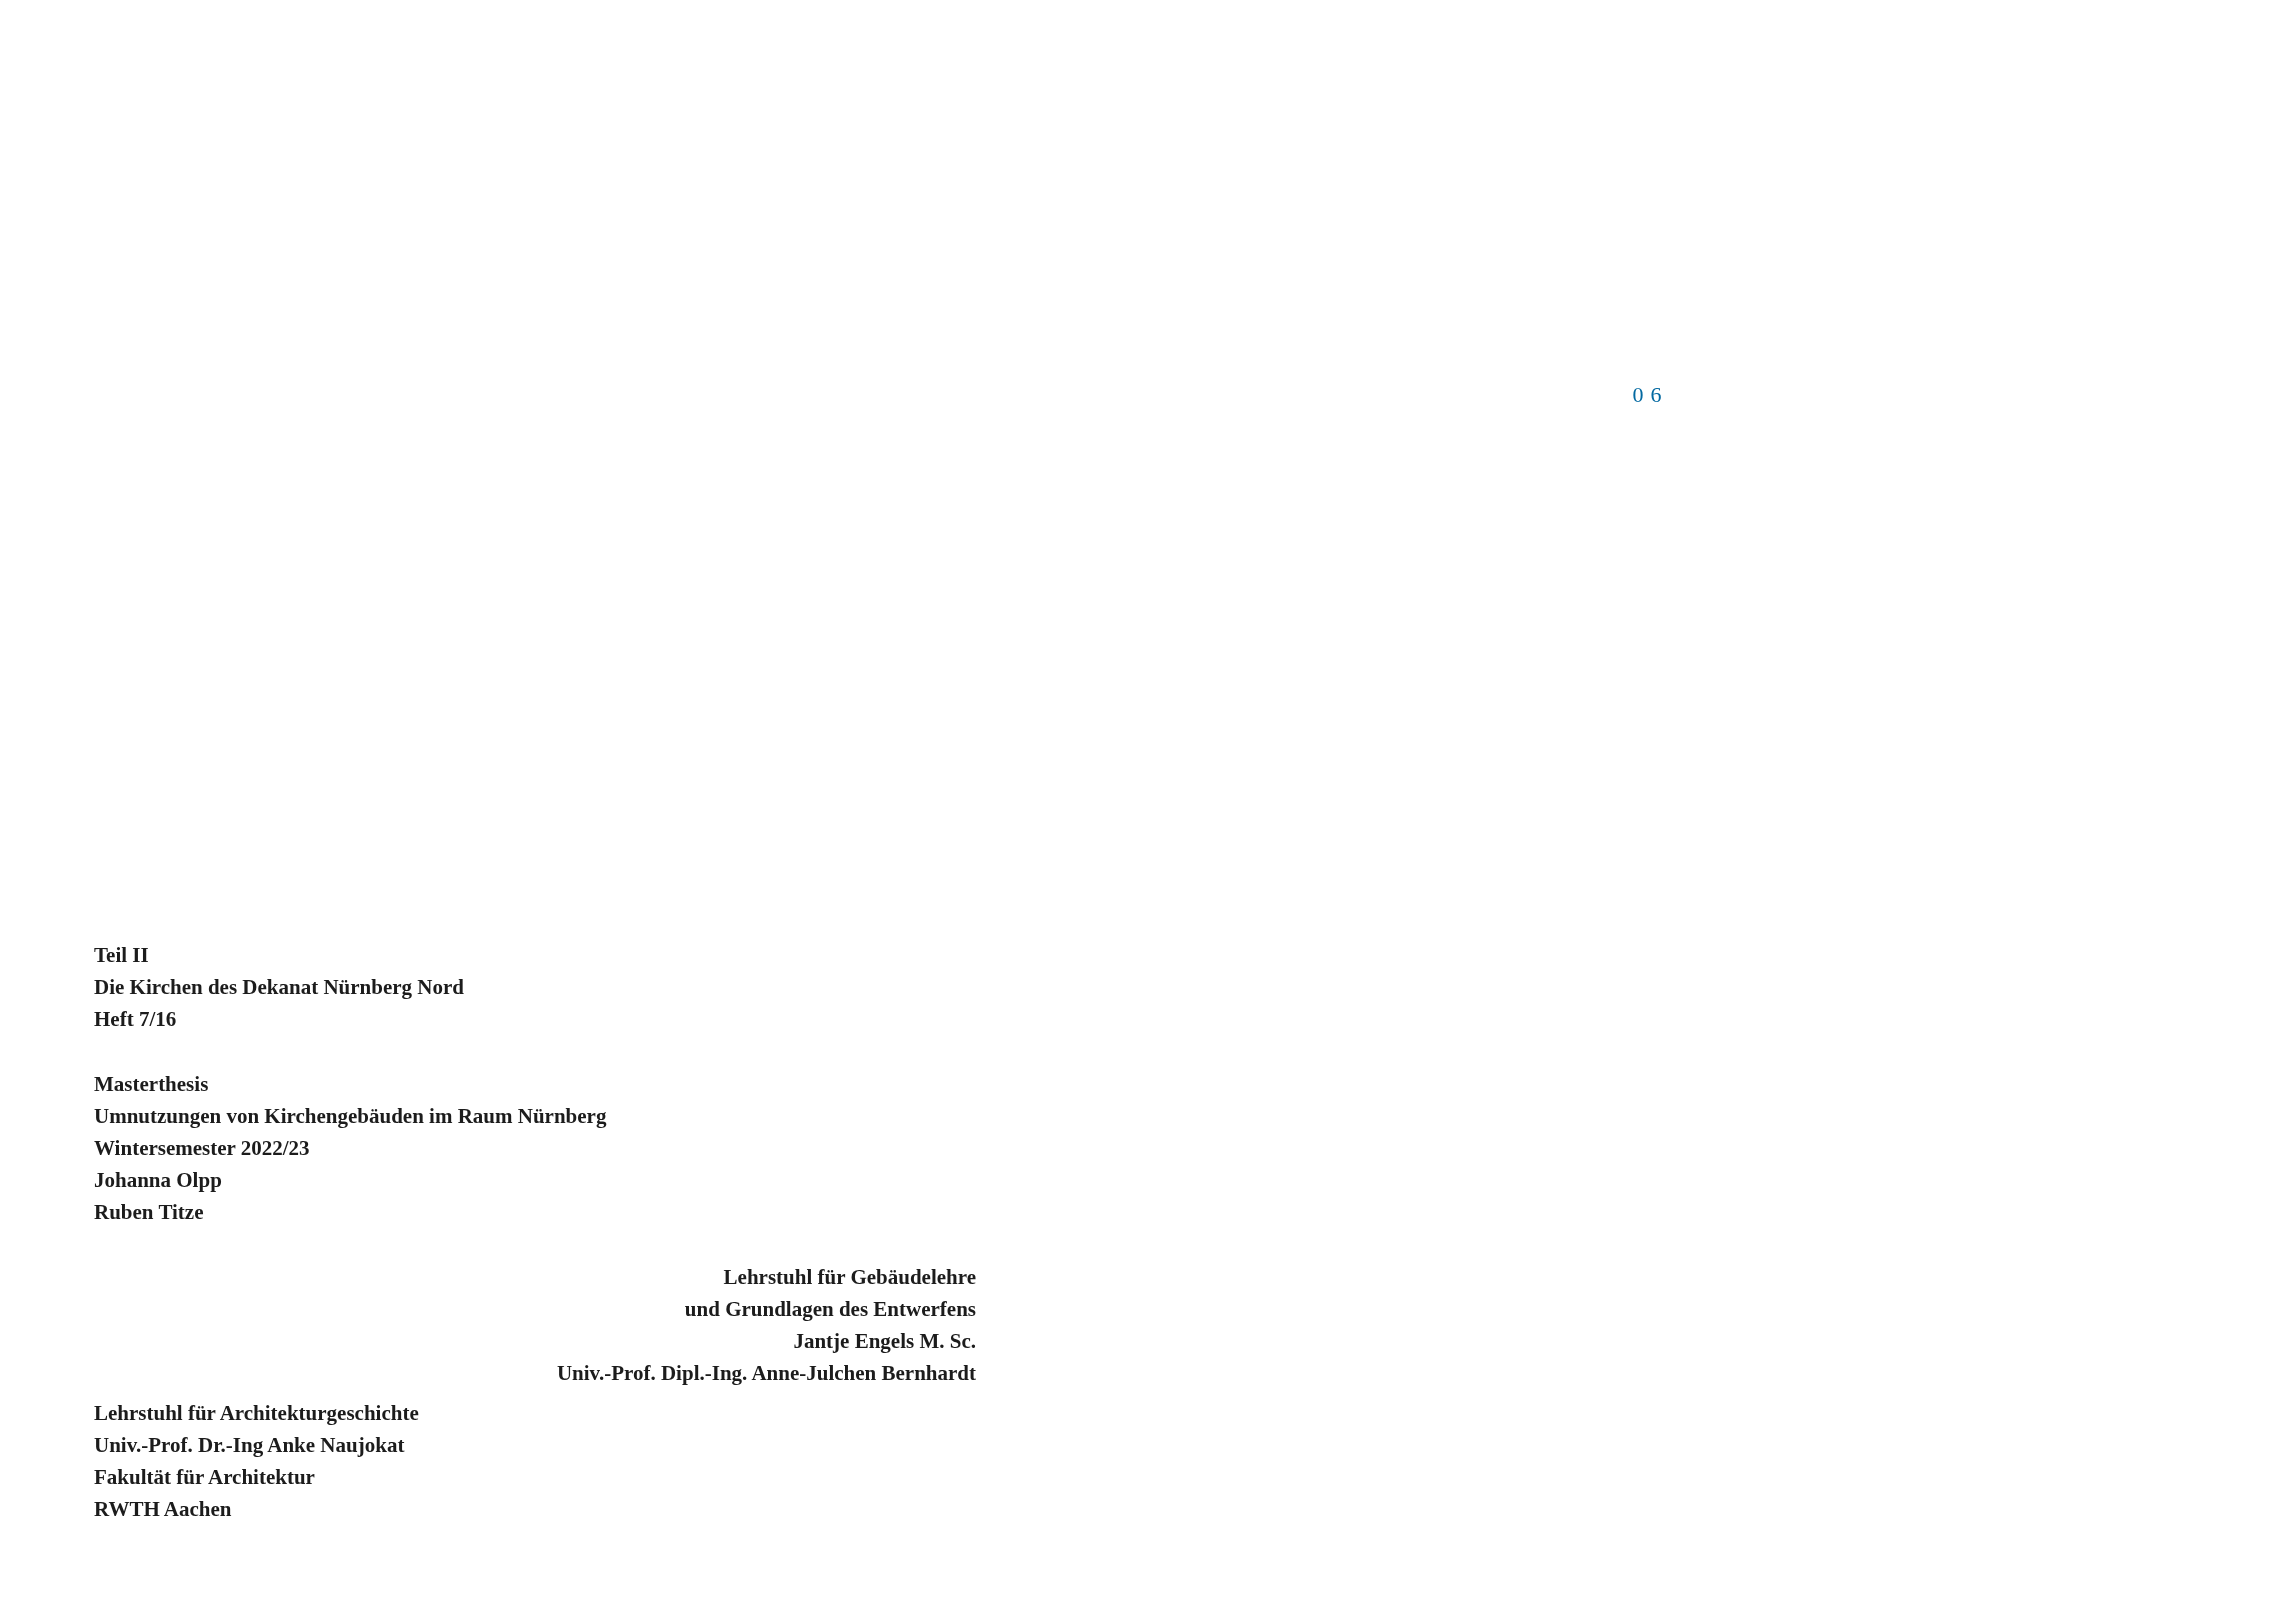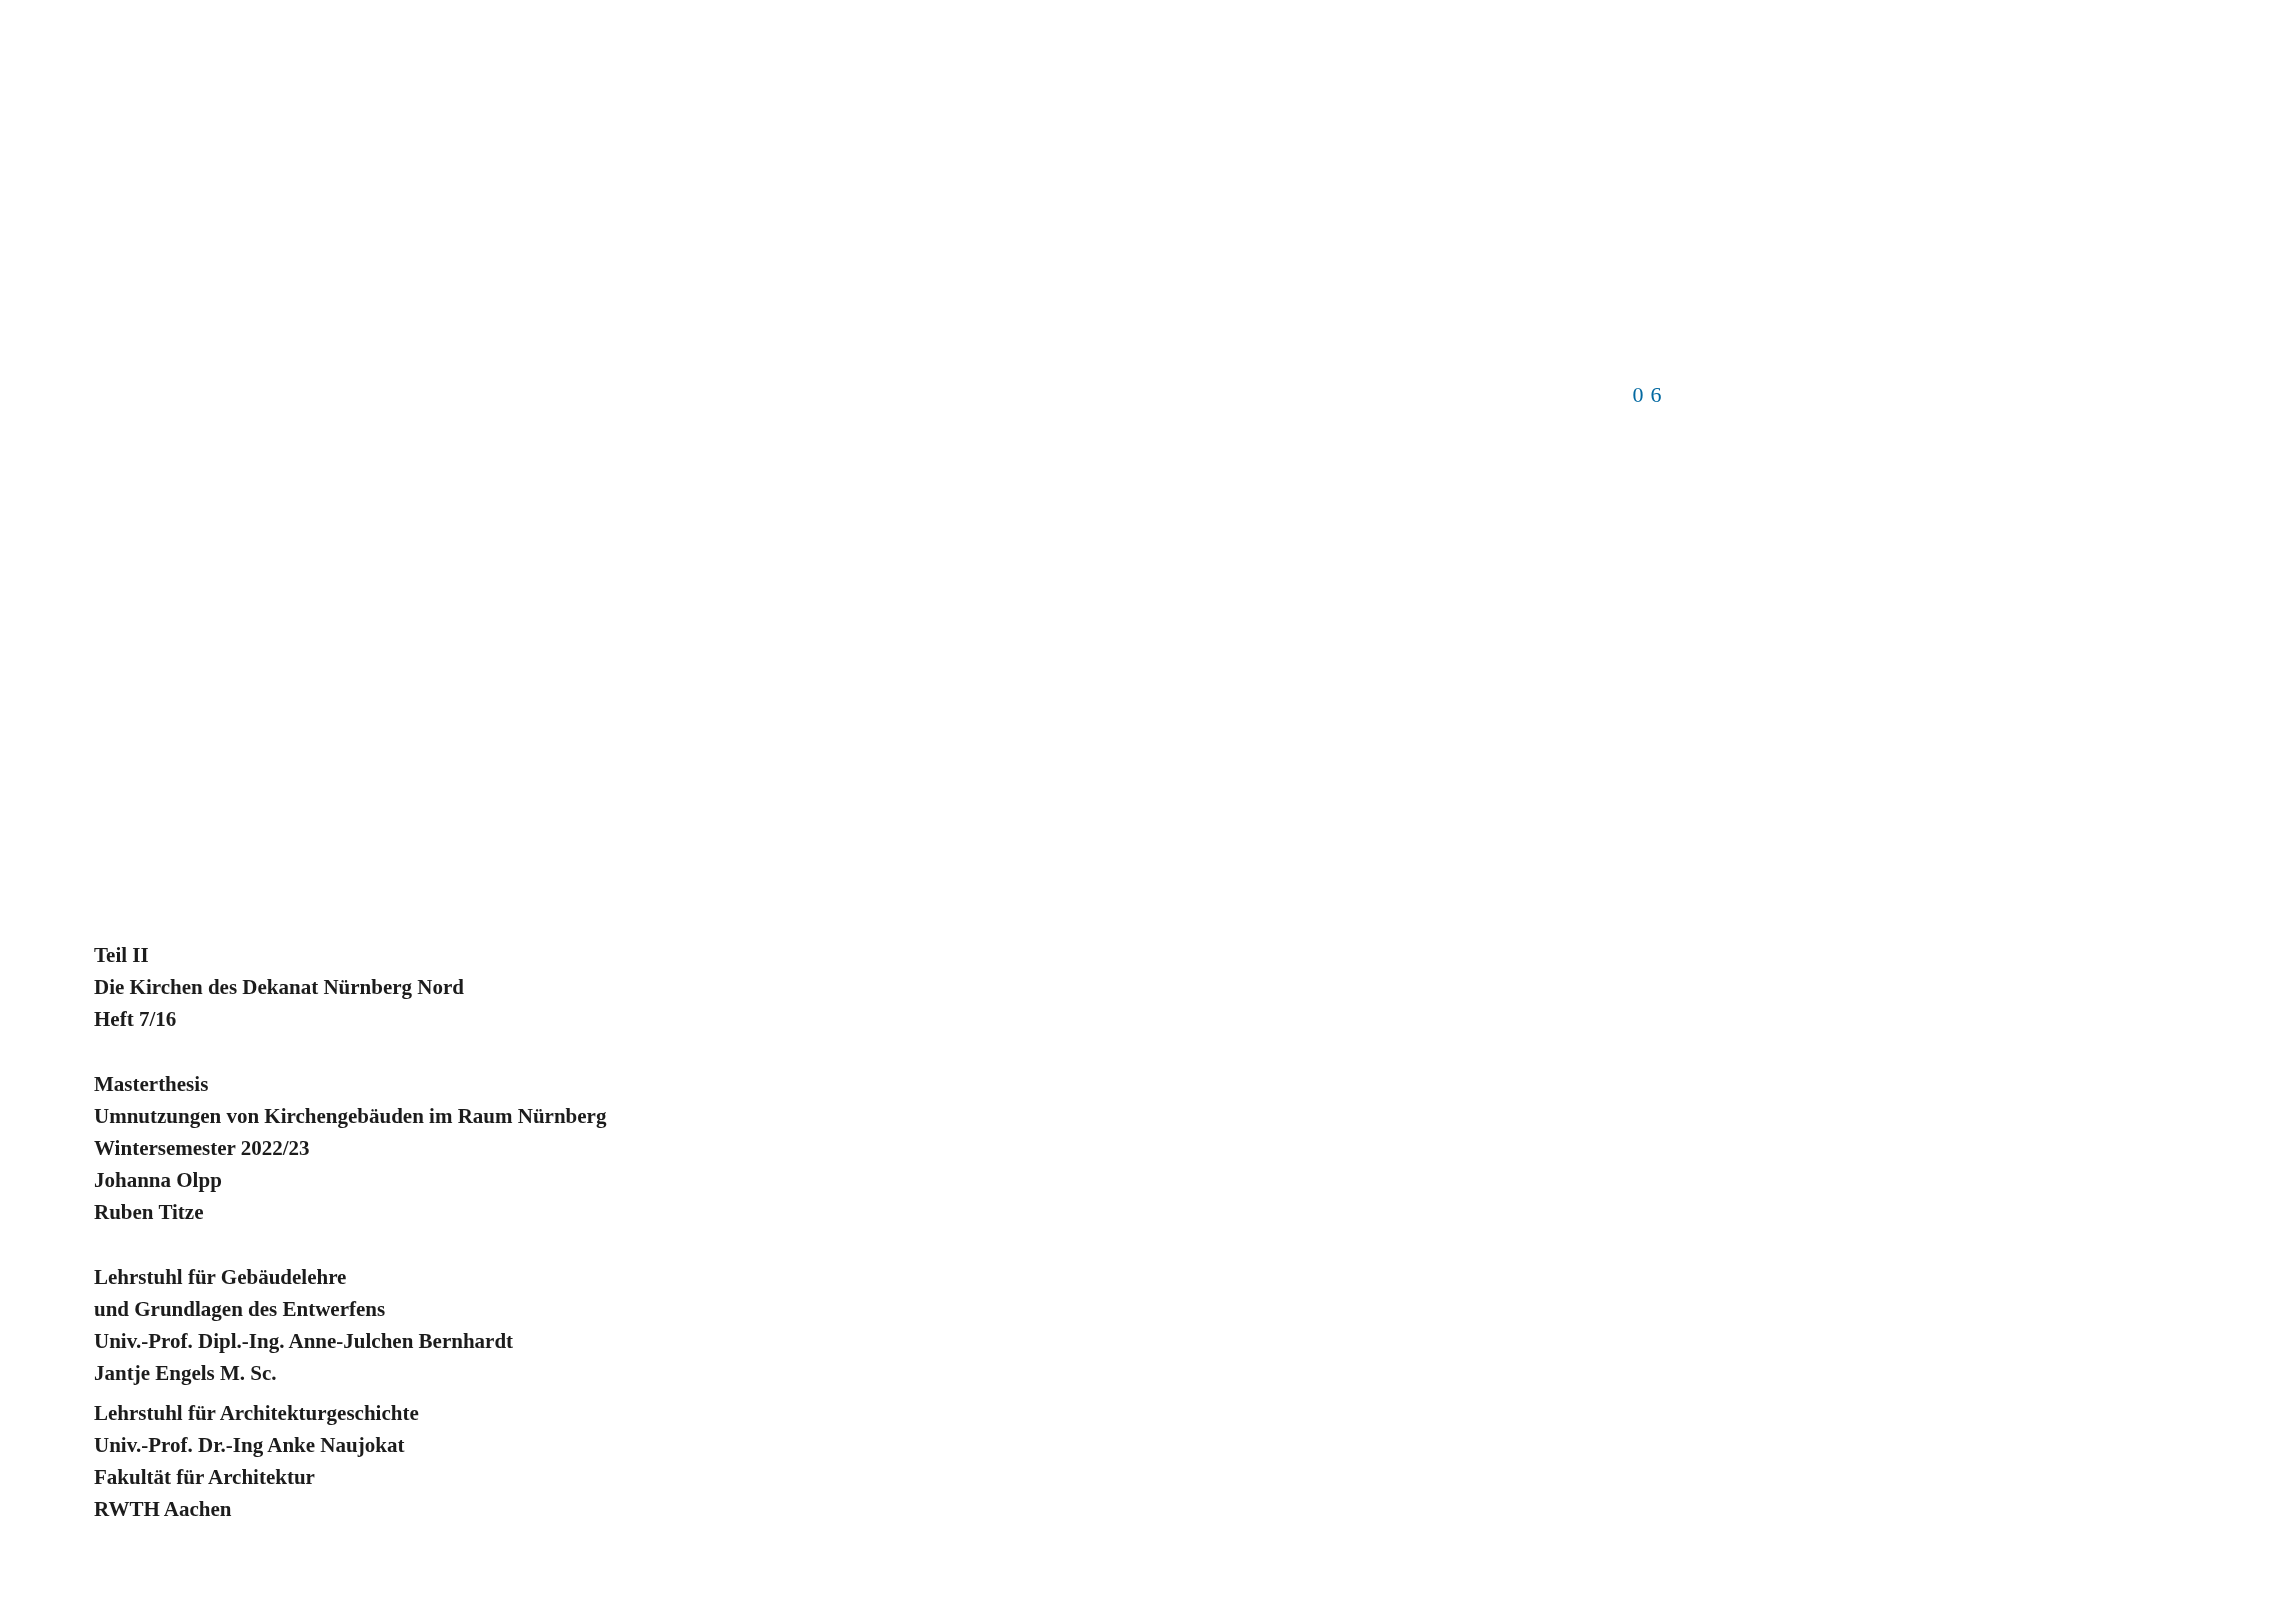--- a/index.html
+++ b/index.html
@@ -60,20 +60,21 @@
   .colophon .line {
     font-family: "Liberation Serif", serif;
     font-size: 21px;
     line-height: 32px;
     color: #1c1c1c;
     white-space: pre;
     font-weight: bold;
   }
   .colophon .group.tight {
     margin-bottom: 7.8px;
+    text-align: right;
   }
 </style>
 </head>
 <body>
 
 <div class="title-block">
   <div class="chapter-number">06</div>
 </div>
 
 <div class="colophon">
@@ -88,22 +89,22 @@
     <div class="line">Masterthesis</div>
     <div class="line">Umnutzungen von Kirchengebäuden im Raum Nürnberg</div>
     <div class="line">Wintersemester 2022/23</div>
     <div class="line">Johanna Olpp</div>
     <div class="line">Ruben Titze</div>
   </div>
 
   <div class="group tight">
     <div class="line">Lehrstuhl für Gebäudelehre</div>
     <div class="line">und Grundlagen des Entwerfens</div>
+    <div class="line">Jantje Engels M. Sc.</div>
     <div class="line">Univ.-Prof. Dipl.-Ing. Anne-Julchen Bernhardt</div>
-    <div class="line">Jantje Engels M. Sc.</div>
   </div>
 
   <div class="group">
     <div class="line">Lehrstuhl für Architekturgeschichte</div>
     <div class="line">Univ.-Prof. Dr.-Ing Anke Naujokat</div>
     <div class="line">Fakultät für Architektur</div>
     <div class="line">RWTH Aachen</div>
   </div>
 
 </div>

